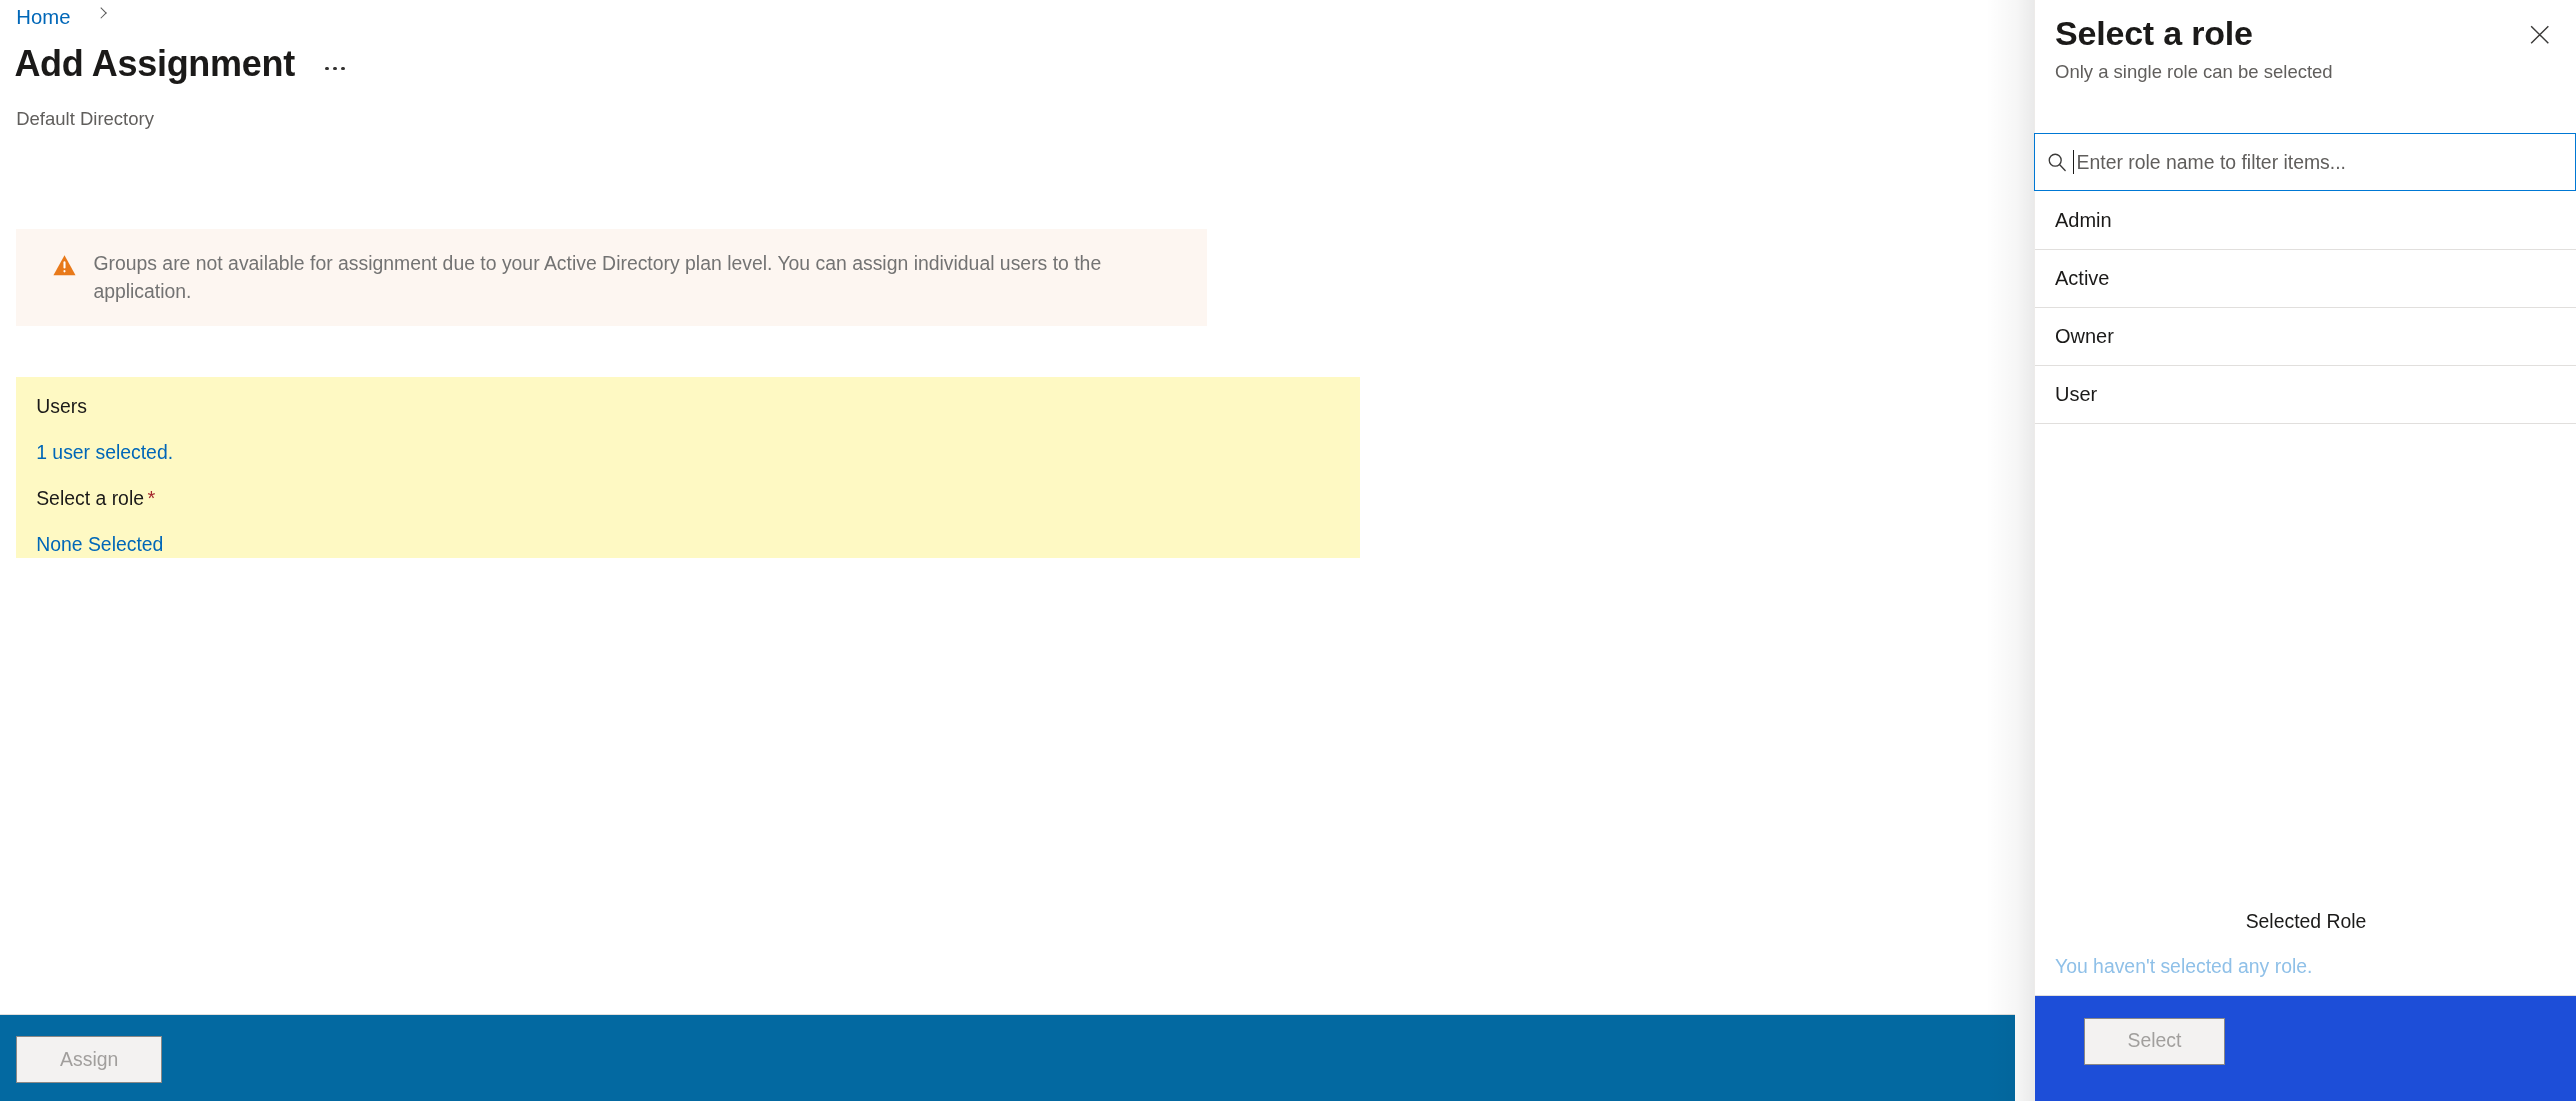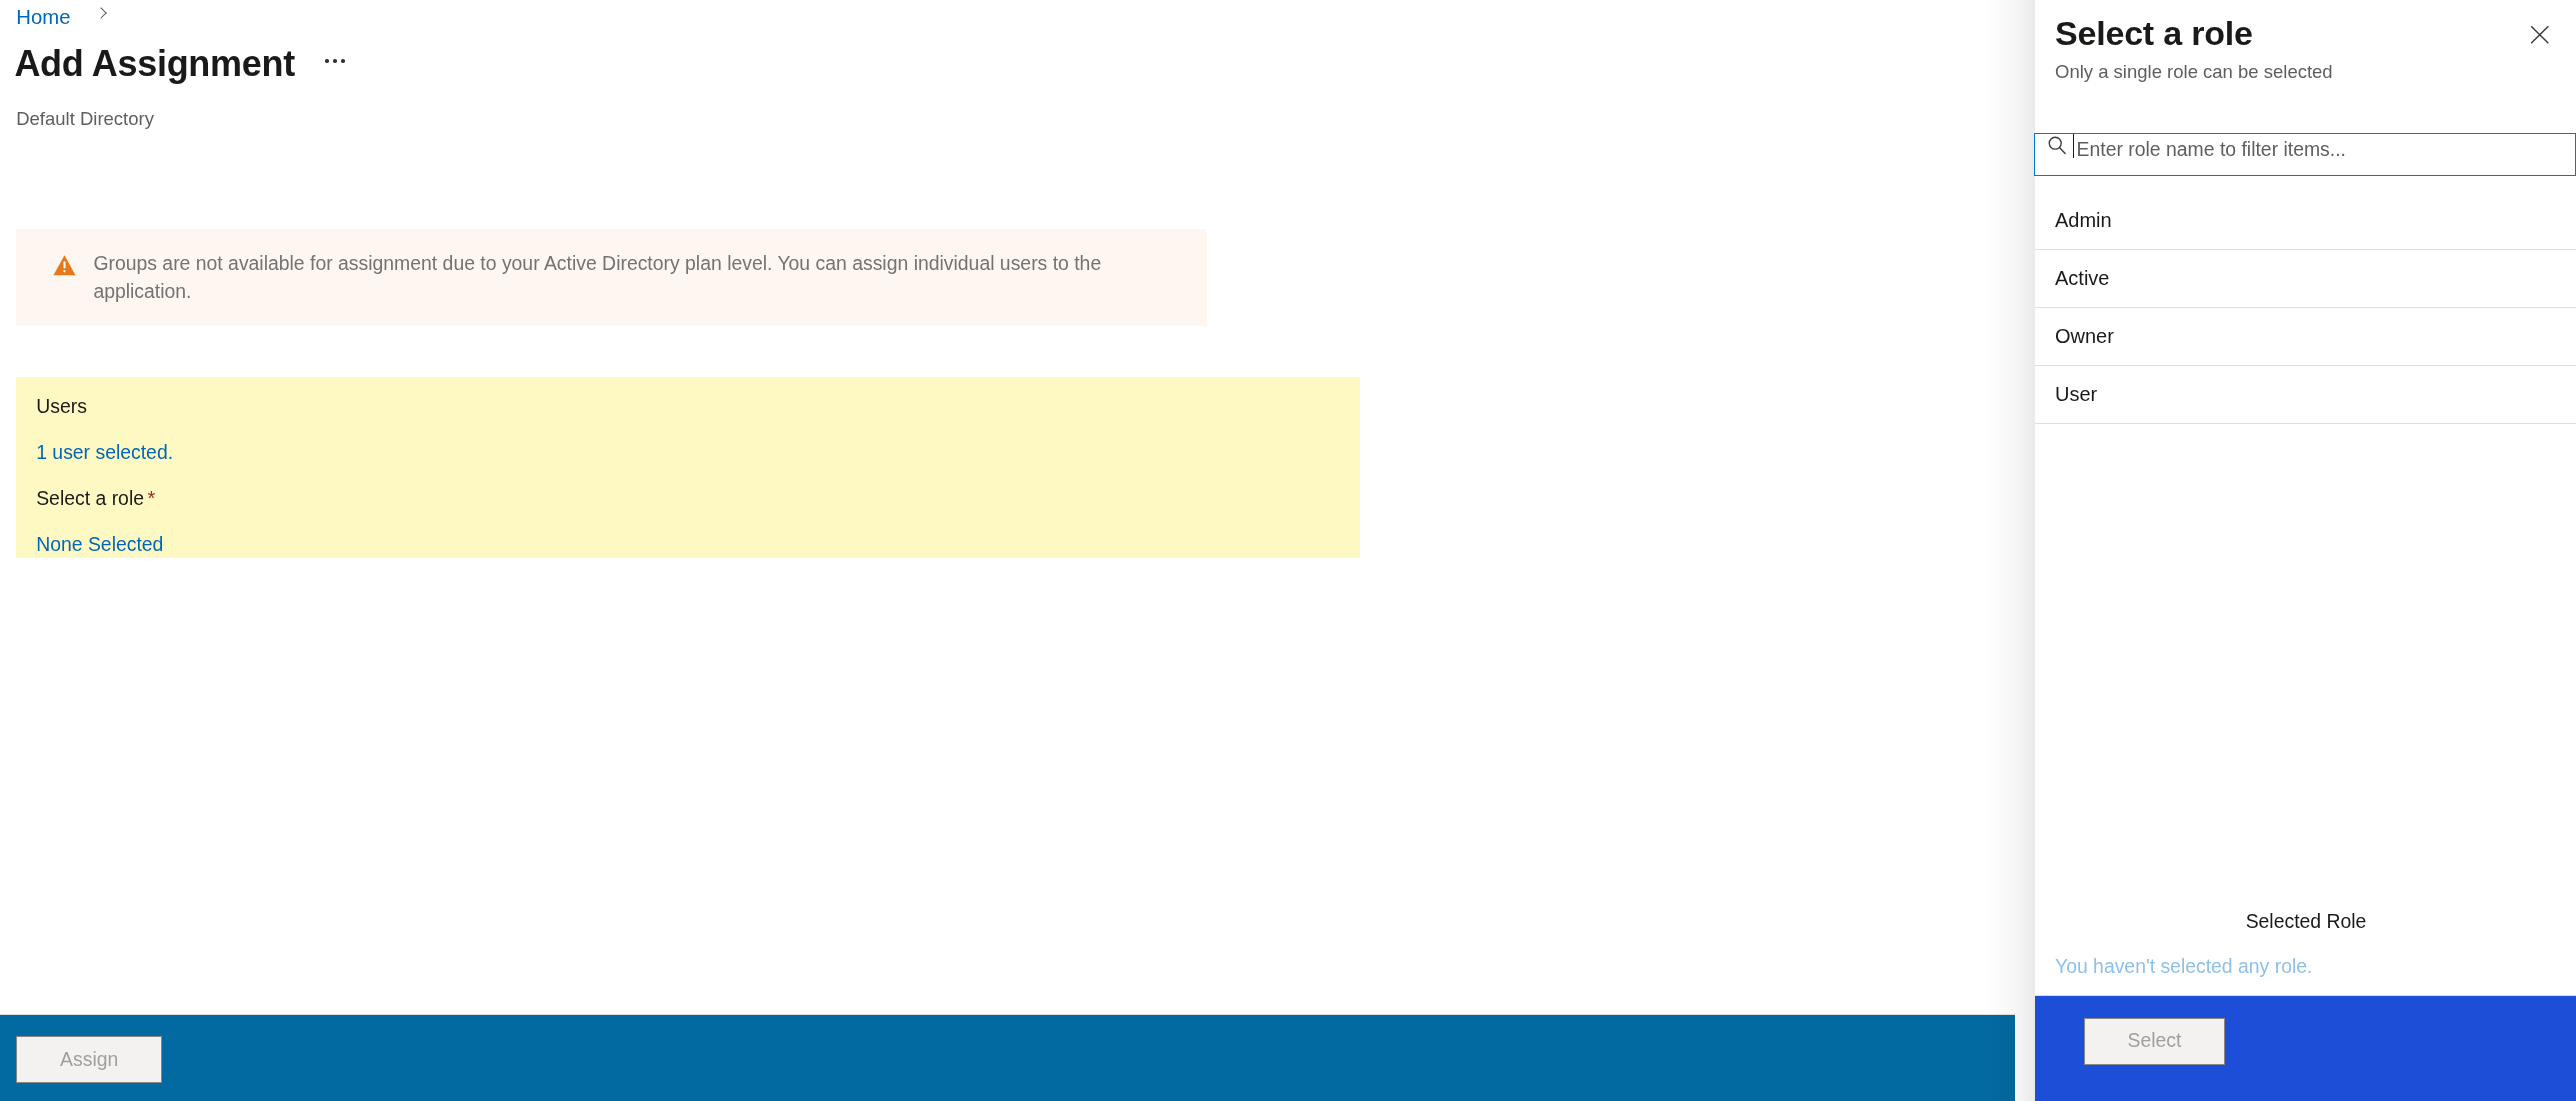--- a/index.html
+++ b/index.html
@@ -53,21 +53,21 @@
     width: 7.2px; height: 7.2px;
     border-top: 1.4px solid #595959;
     border-right: 1.4px solid #595959;
     transform: rotate(45deg);
   }
 
   .title-row {
     position: absolute;
     left: 14.4px; top: 43px;
     display: flex;
-    align-items: flex-start;
+    align-items: center;
     gap: 25px;
   }
   .page-title {
     font-size: 36px;
     font-weight: bold;
     color: #1b1a19;
     line-height: 42px;
     letter-spacing: -0.3px;
     white-space: nowrap;
   }
@@ -217,24 +217,25 @@
     align-items: center;
     justify-content: center;
     cursor: pointer;
     border-radius: 1.8px;
   }
 
   .search-wrap {
     position: absolute;
     left: -0.9px; top: 133px;
     width: 542px;
-    height: 43px;
+    height: 58px;
     border: 1.8px solid #0078d4;
     background: #ffffff;
     display: flex;
+    align-items: center;
     padding: 0 9px 0 10.8px;
   }
   .search-icon {
     flex: 0 0 auto;
     width: 21.7px; height: 21.7px;
     margin-right: 5.4px;
   }
   .search-caret {
     width: 0.9px;
     height: 23.5px;

